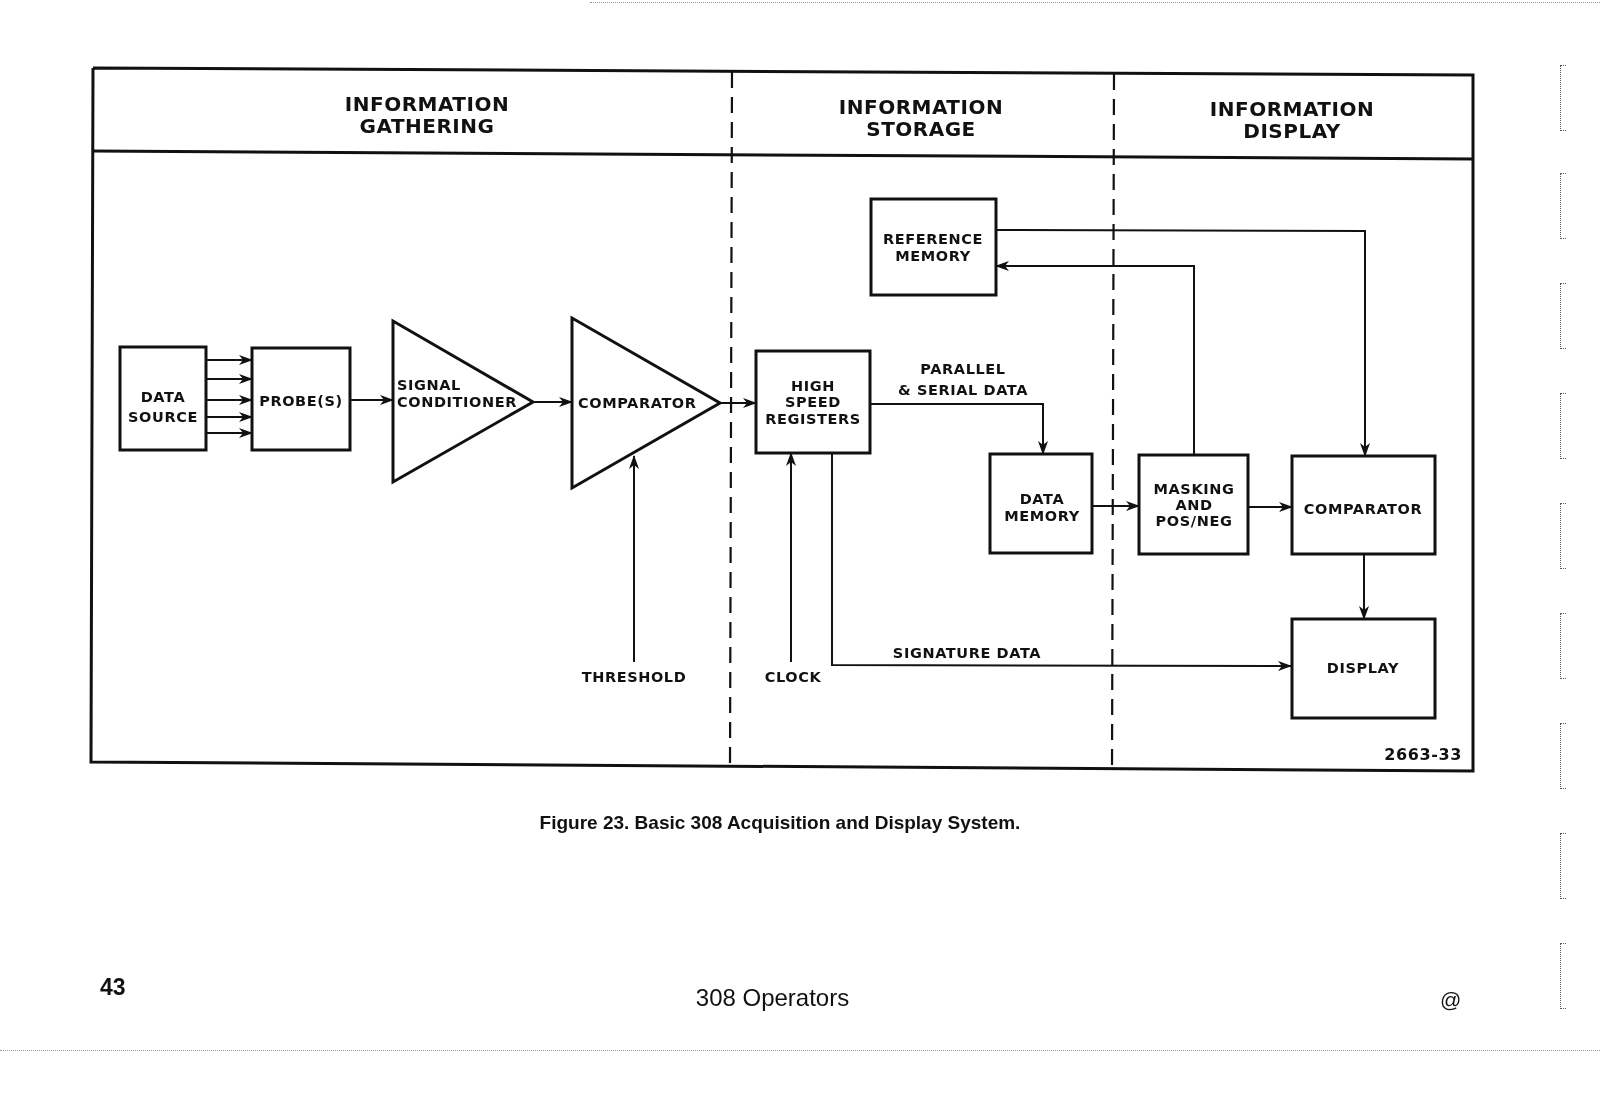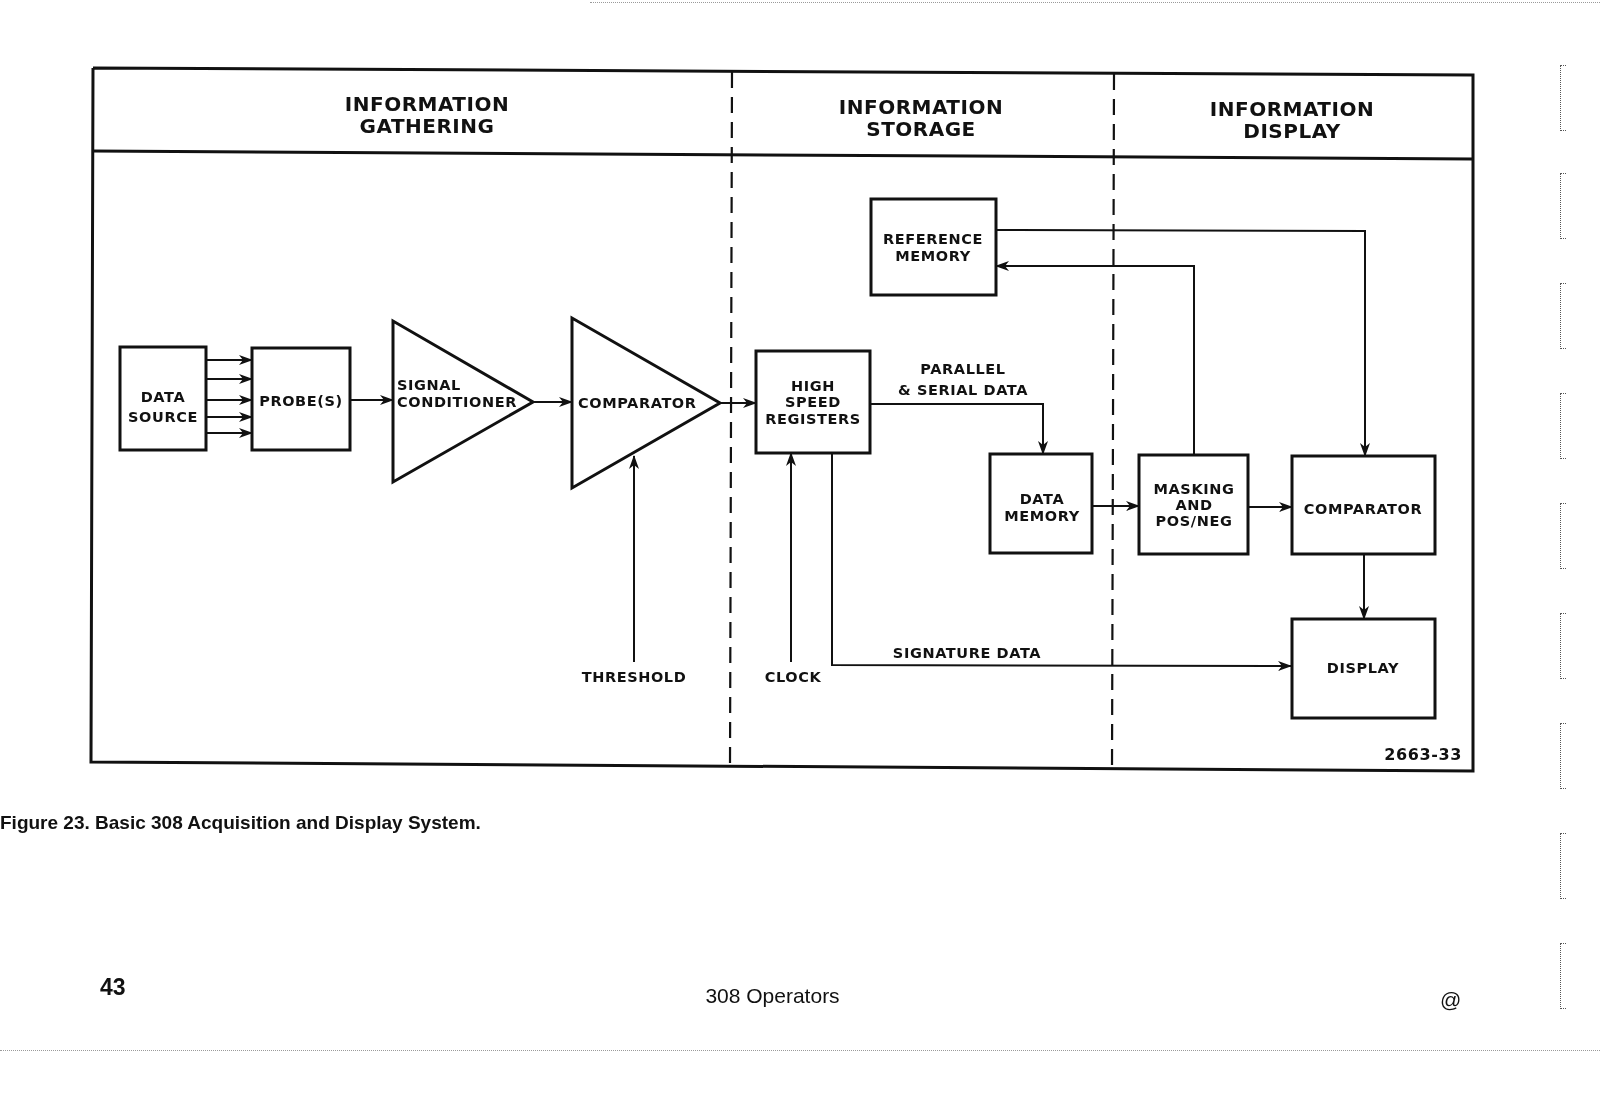--- a/index.html
+++ b/index.html
@@ -2,26 +2,26 @@
 <html><head>
 <meta charset="utf-8">
 <style>
   html, body { margin:0; padding:0; background:#ffffff; }
   body { width:1600px; height:1120px; position:relative; overflow:hidden;
          font-family:"Liberation Sans", sans-serif; color:#111; }
   #diagram { position:absolute; left:0; top:0; width:1600px; height:1120px; }
   .lbl { font-family:"DejaVu Sans", sans-serif; font-weight:bold; fill:#111; }
   .hdr { font-size:20px; letter-spacing:0.5px; }
   .box { font-size:14.5px; letter-spacing:0.6px; }
-  .cap { position:absolute; left:0; width:1560px; top:812px; 
+  .cap { position:absolute; left:0; width:1560px; top:812px; text-align:center;
          font-family:"Liberation Sans", sans-serif; font-weight:bold; font-size:19px; }
   .pnum { position:absolute; left:100px; top:974px; font-family:"Liberation Sans", sans-serif;
           font-weight:bold; font-size:23px; }
   .pfoot { position:absolute; left:0; width:1545px; top:984px; text-align:center;
-           font-family:"Liberation Sans", sans-serif; font-size:21px; }
+           font-family:"Liberation Sans", sans-serif; font-size:24px; }
   .pmark { position:absolute; left:1440px; top:988px; font-family:"Liberation Sans", sans-serif; font-size:21px; }
   .dots { position:absolute; height:0; border-top:1px dotted #9a9a9a; }
   .bind-mark { position:absolute; left:1560px; width:5px; height:64px;
                border-left:1px dotted #555; border-top:1px dotted #555; border-bottom:1px dotted #555; }
 </style>
 </head>
 <body>
 
 <svg id="diagram" viewBox="0 0 1600 1120" xmlns="http://www.w3.org/2000/svg">
   <defs>

